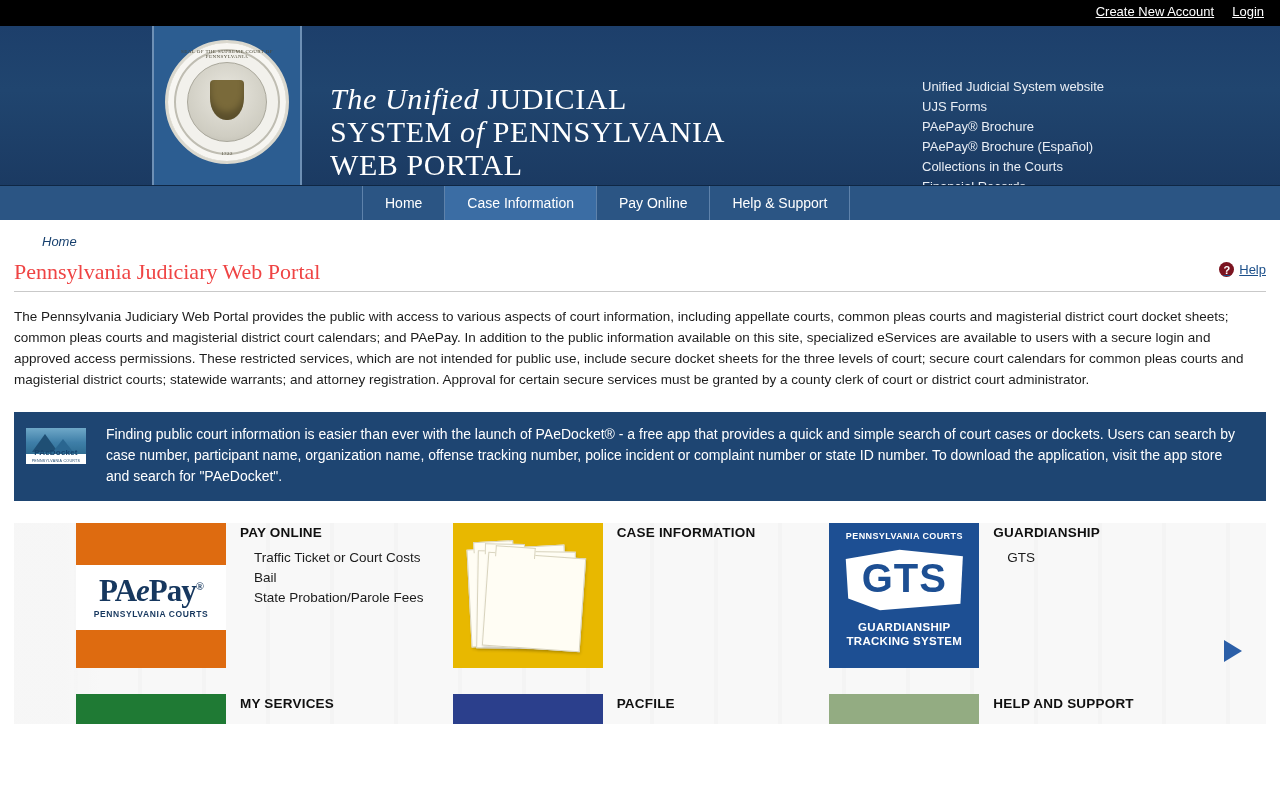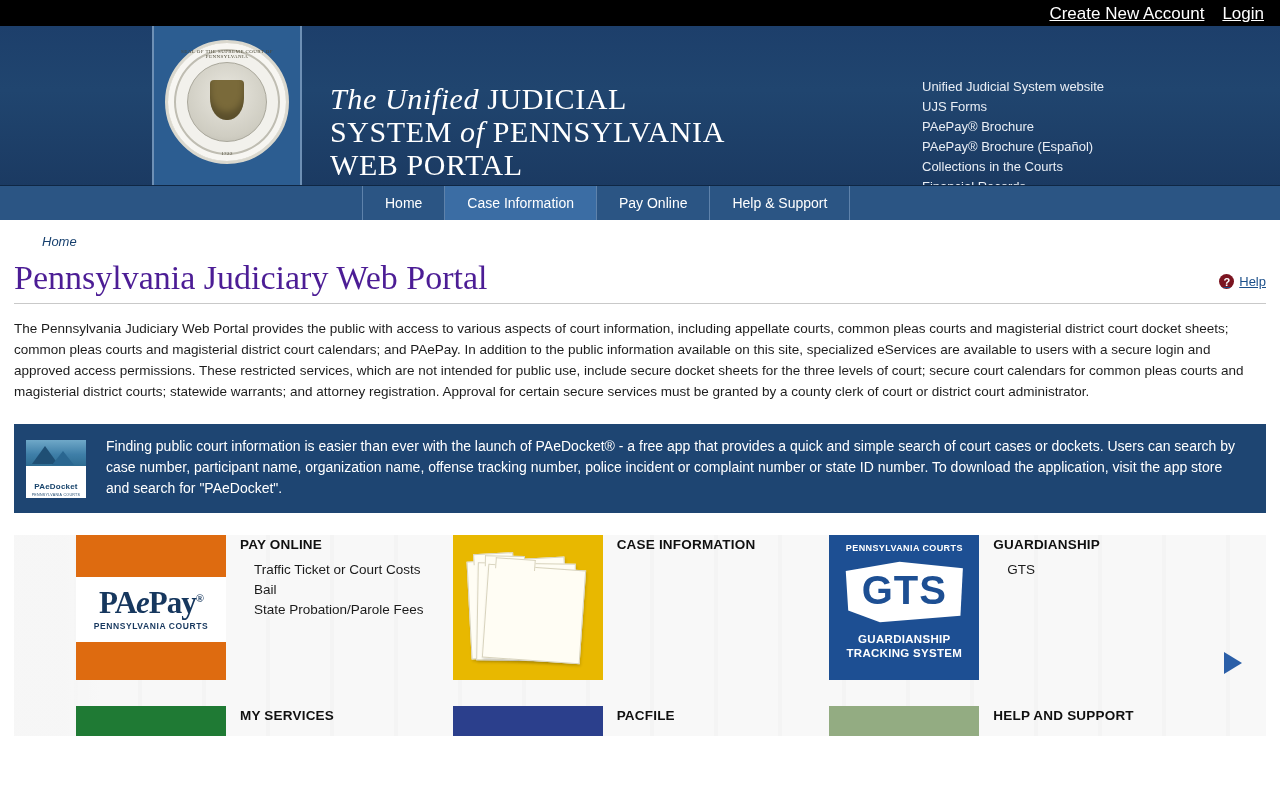--- a/index.html
+++ b/index.html
@@ -24,21 +24,21 @@
   }
   .topbar-links {
     position: absolute;
     right: 16px;
     top: 4px;
     display: flex;
     gap: 18px;
   }
   .topbar-links a {
     color: #ffffff;
-    font-size: 17px;
+    font-size: 13px;
     text-decoration: underline;
     font-family: "Liberation Sans", sans-serif;
   }
 
   
   .header {
     height: 160px;
     background: linear-gradient(180deg, #1d3f6b 0%, #20456f 40%, #1b3a62 100%);
     position: relative;
     overflow: hidden;
@@ -181,22 +181,22 @@
   }
   .page-header-row {
     display: flex;
     align-items: flex-end;
     justify-content: space-between;
     border-bottom: 1px solid #c9c9c9;
     padding-bottom: 6px;
   }
   .page-title {
     font-family: "Liberation Serif", serif;
-    font-size: 34px;
-    color: #4c1d95;
+    font-size: 22px;
+    color: #ef4444;
     margin: 0;
     font-weight: normal;
     text-align: right;
   }
   .help-link {
     display: flex;
     align-items: center;
     gap: 5px;
     font-size: 13px;
     color: #1b4f8a;
@@ -227,21 +227,21 @@
   .promo {
     margin: 22px 0 0 0;
     background: #1e4572;
     display: flex;
     align-items: flex-start;
     padding: 12px 18px 14px 12px;
     box-sizing: border-box;
   }
   .promo-logo {
     width: 60px;
-    height: 58px;
+    height: 36px;
     background: #ffffff;
     flex: 0 0 auto;
     margin-top: 4px;
     position: relative;
     overflow: hidden;
   }
   .promo-logo .band {
     position: absolute;
     left: 0; right: 0; top: 0;
     height: 26px;

